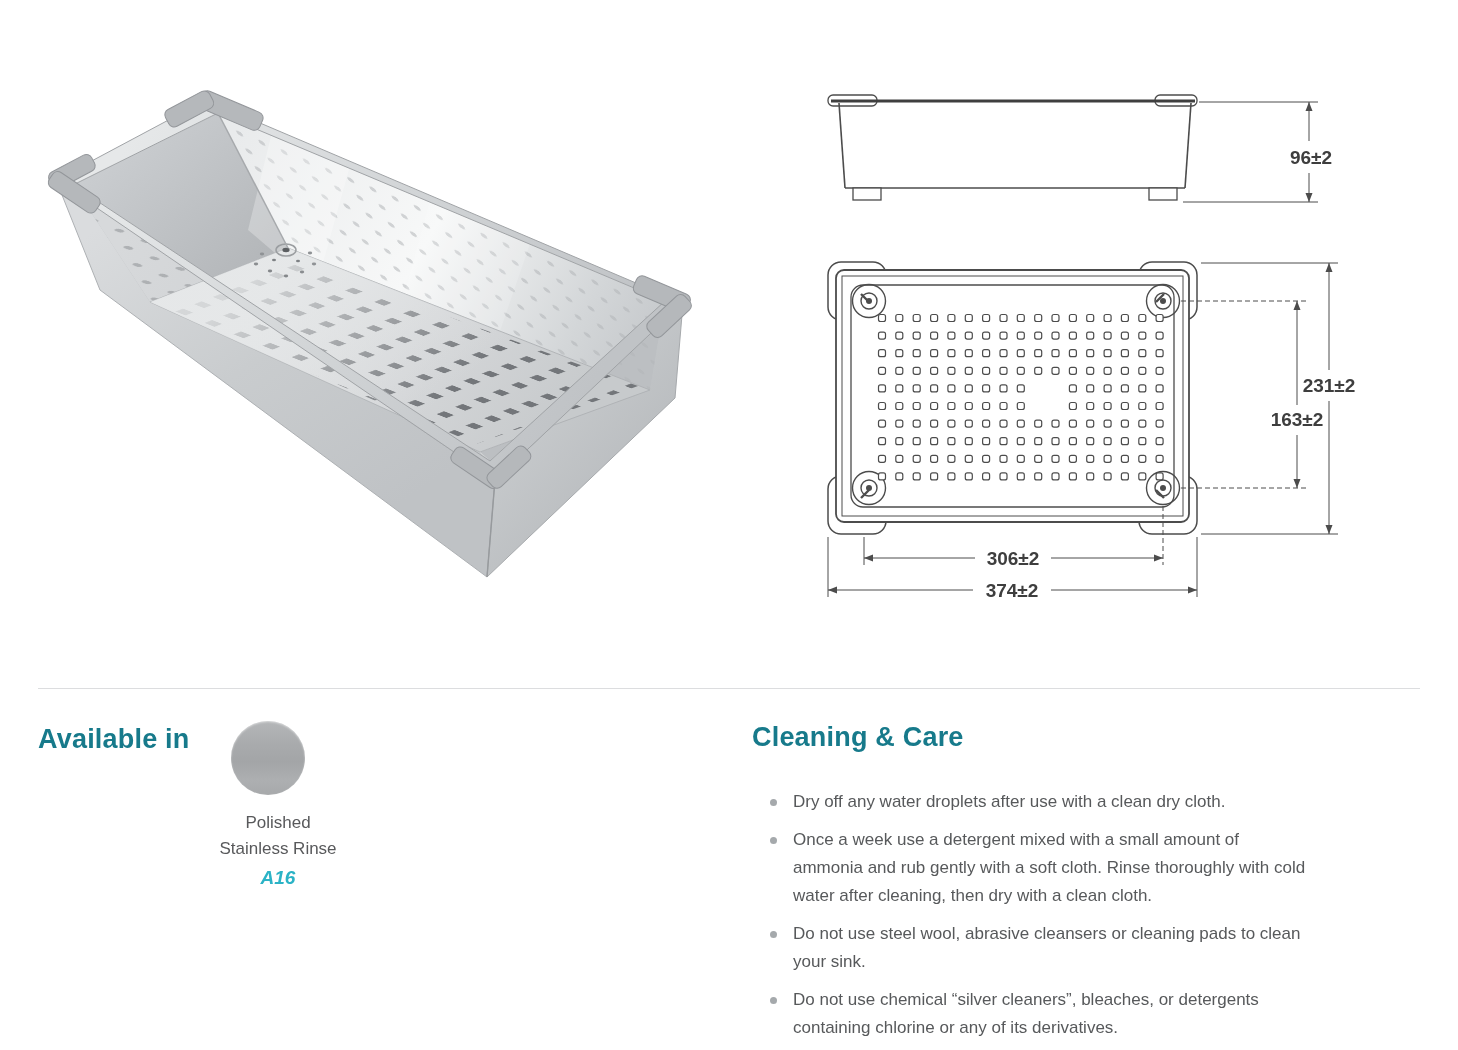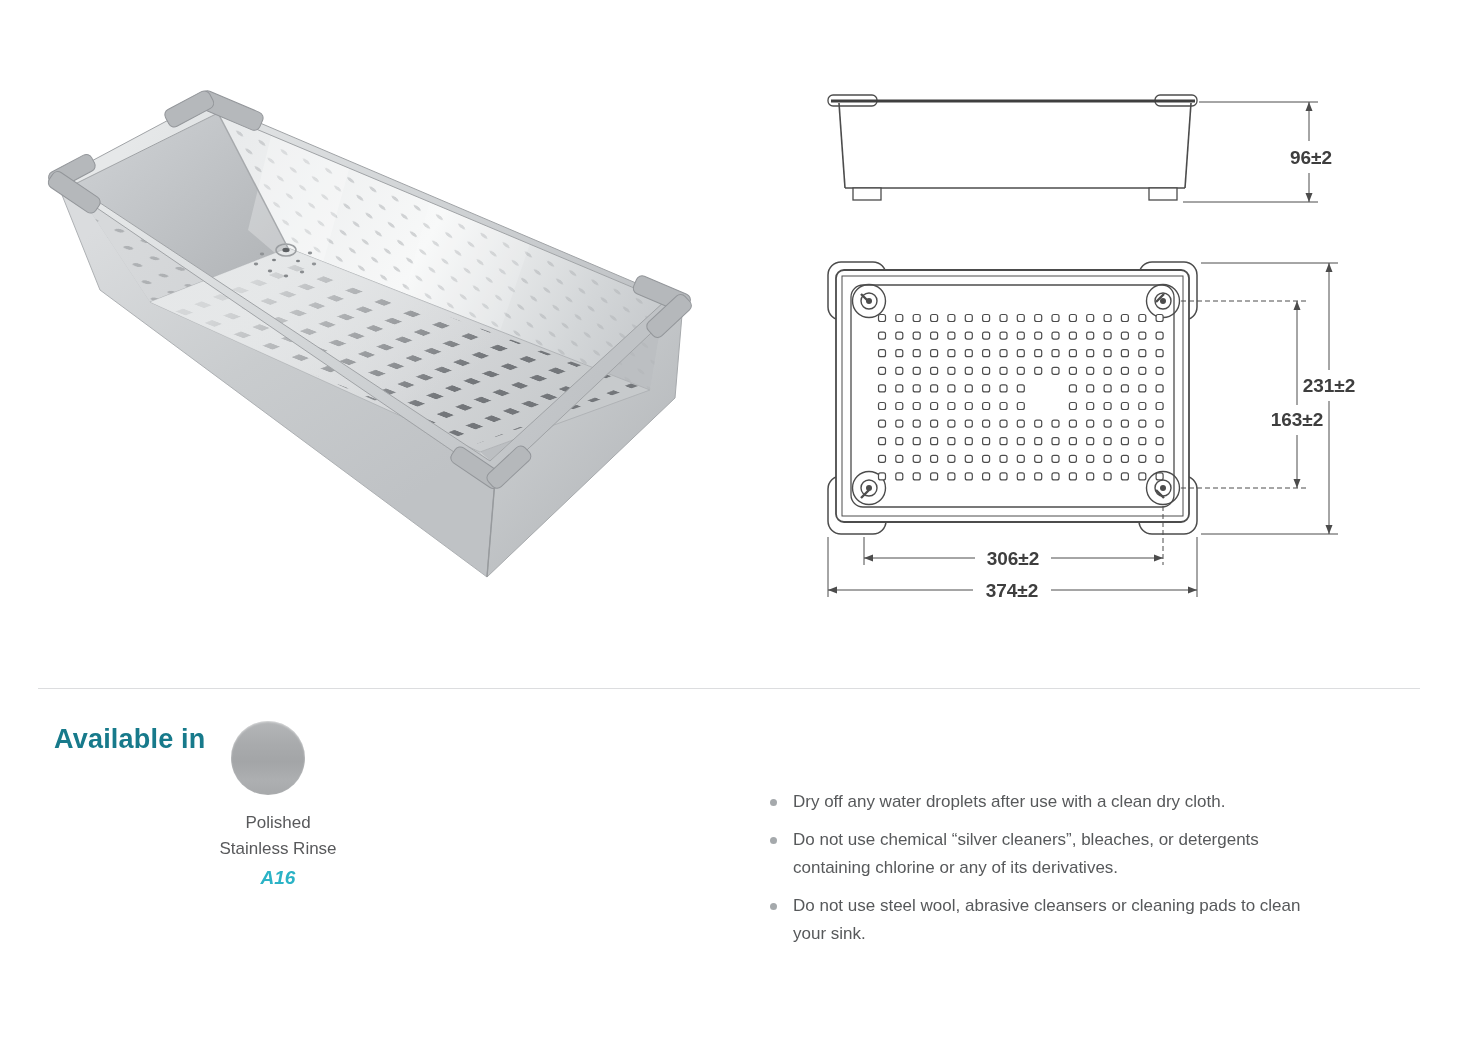--- a/index.html
+++ b/index.html
@@ -431,32 +431,34 @@
 
     <text class="dim" x="496" y="79" text-anchor="middle">96±2</text>
     <text class="dim" x="514" y="307" text-anchor="middle">231±2</text>
     <text class="dim" x="482" y="341" text-anchor="middle">163±2</text>
     <text class="dim" x="198" y="480" text-anchor="middle">306±2</text>
     <text class="dim" x="197" y="512" text-anchor="middle">374±2</text>
   </svg>
 
   <div class="abs divider" style="left:38px;top:688px;width:1382px;"></div>
 
-  <div class="abs section-heading" style="left:54px;top:724px;text-align:center;">Available in</div>
+  <div class="abs section-heading" style="left:38px;top:724px;text-align:center;">Available in</div>
 
   <div class="abs" style="left:231px;top:721px;">
     <div id="swatch"></div>
   </div>
 
   <div class="abs" style="left:178px;top:810px;">
     <div class="finish-line">Polished</div>
     <div class="finish-line">Stainless Rinse</div>
     <div class="finish-code" style="margin-top:5px;">A16</div>
   </div>
 
+  <div class="abs section-heading" style="left:752px;top:722px;">Cleaning &amp; Care</div>
 
   <ul class="care abs" style="left:752px;top:772px;">
     <li>Dry off any water droplets after use with a clean dry cloth.</li>
+    <li>Once a week use a detergent mixed with a small amount of ammonia and rub gently with a soft cloth. Rinse thoroughly with cold water after cleaning, then dry with a clean cloth.</li>
+    <li>Do not use steel wool, abrasive cleansers or cleaning pads to clean your sink.</li>
     <li>Do not use chemical “silver cleaners”, bleaches, or detergents containing chlorine or any of its derivatives.</li>
-    <li>Do not use steel wool, abrasive cleansers or cleaning pads to clean your sink.</li>
   </ul>
 
 </div>
 
 </body></html>

